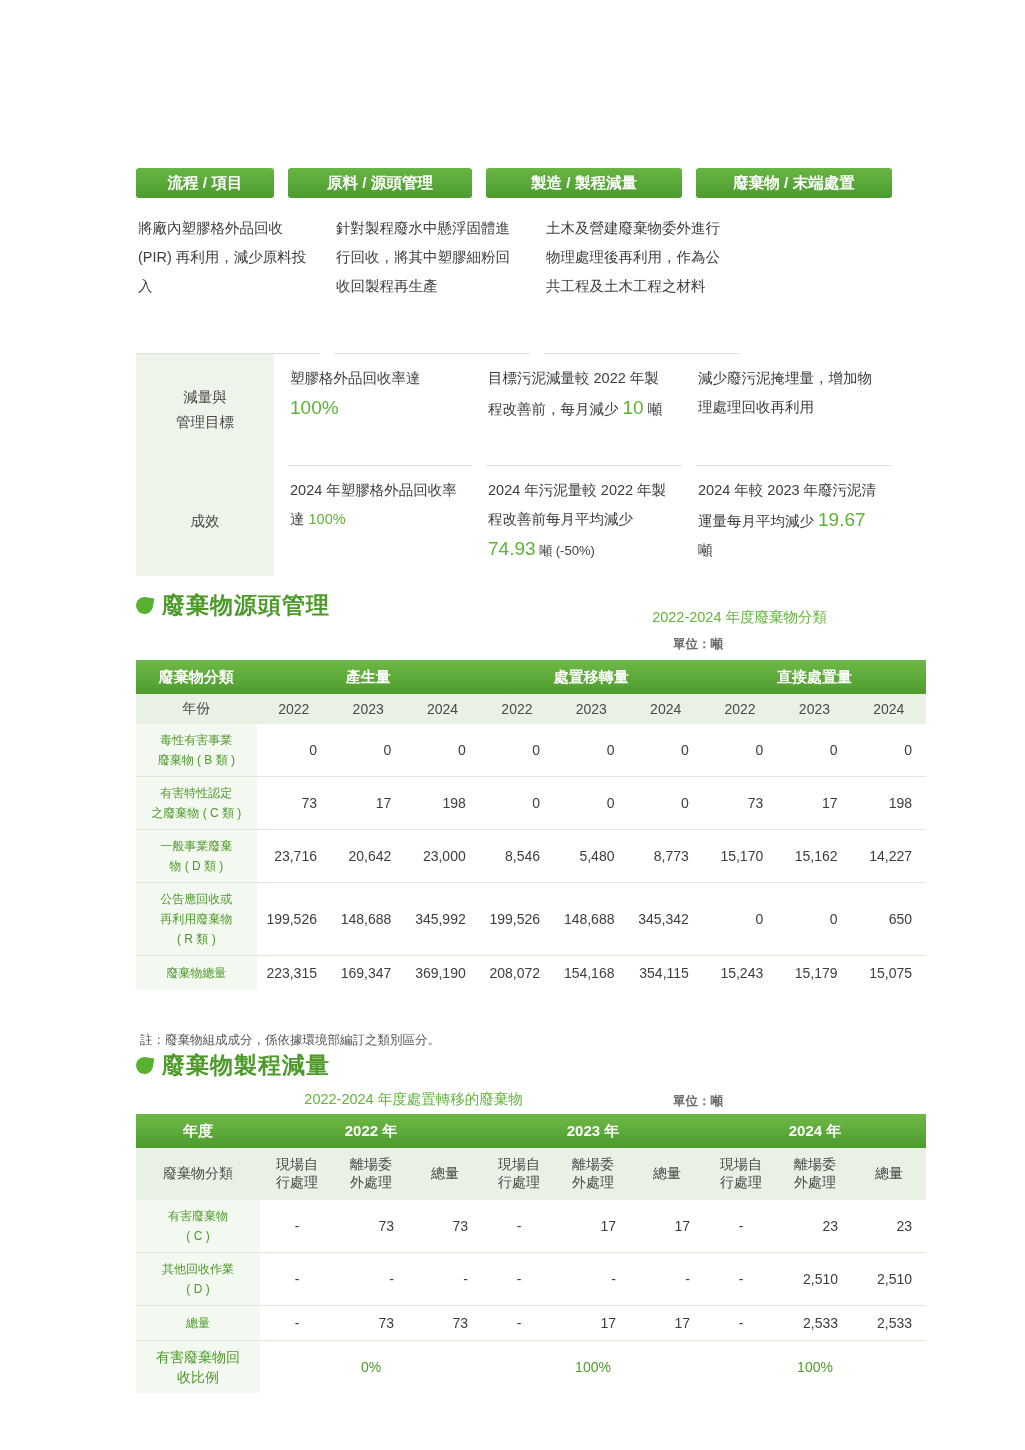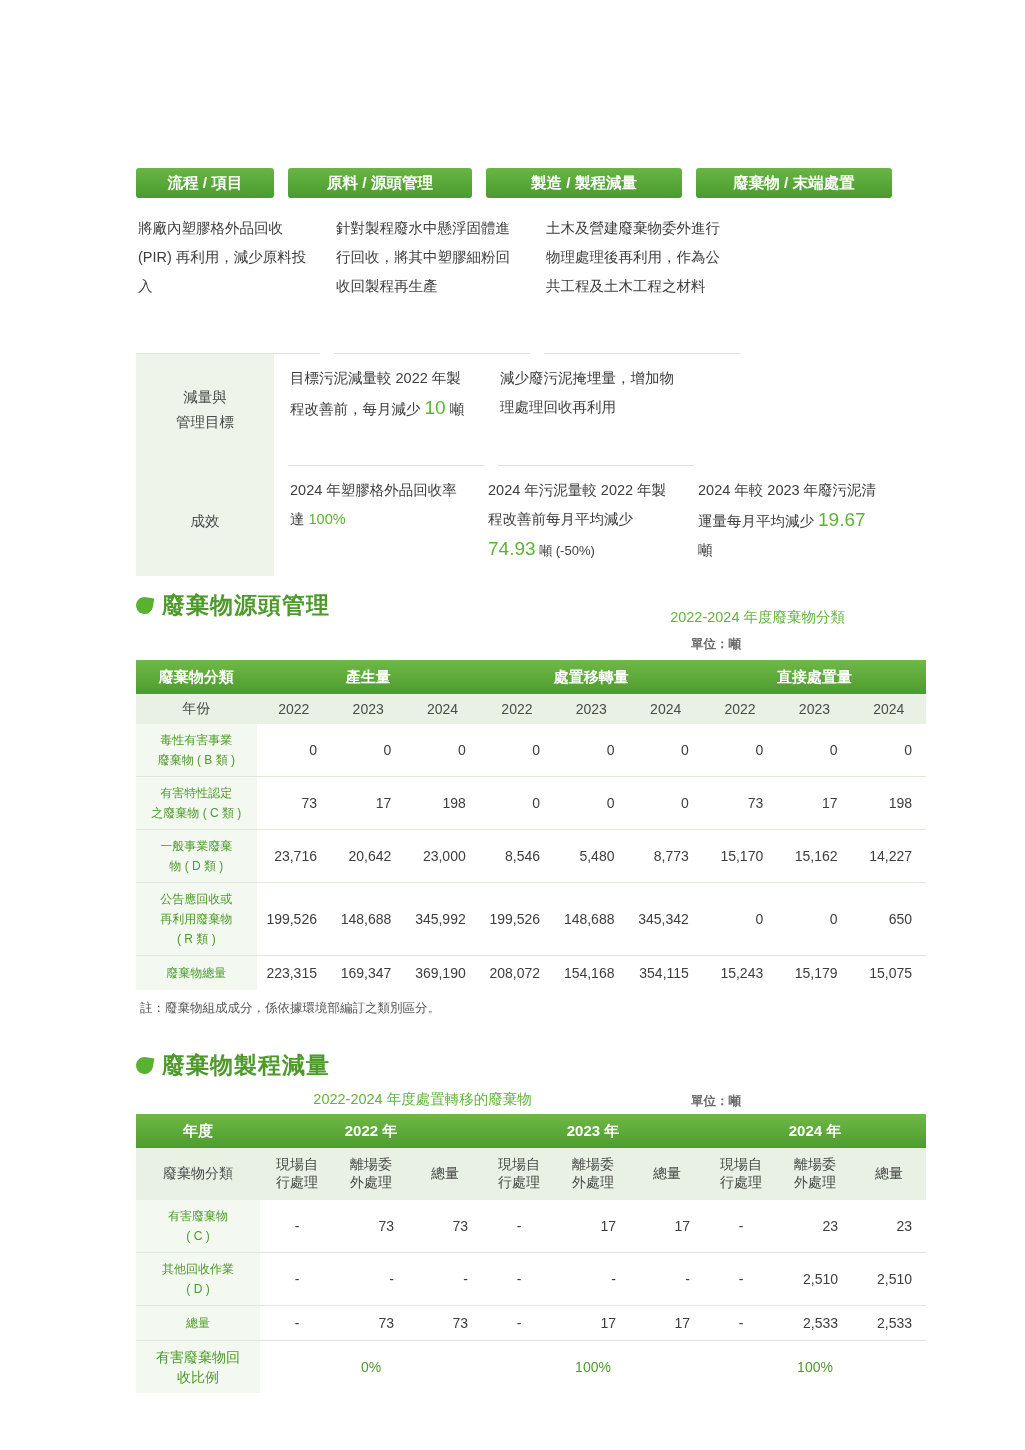--- a/index.html
+++ b/index.html
@@ -4,21 +4,21 @@
 <style>
   html,body{margin:0;padding:0;}
   body{
     width:1025px;height:1450px;
     background:#ffffff;
     font-family:"Liberation Sans","DejaVu Sans",sans-serif;
     color:#3d3d3d;
     position:relative;
     overflow:hidden;
   }
-  .page{position:absolute;left:0;top:0;width:827px;height:1450px;padding-left:18px;}
+  .page{position:absolute;left:0;top:0;width:827px;height:1450px;}
 
   
   .matrix{position:absolute;left:136px;top:168px;width:770px;}
   .matrix-row{display:flex;gap:14px;}
   .mx-head{
     height:30px;line-height:30px;text-align:center;
     color:#fff;font-size:15.5px;font-weight:bold;
     border-radius:3px;
     background:linear-gradient(180deg,#69b544 0%,#4a9b2e 100%);
   }
@@ -98,20 +98,23 @@
     <div class="mx-body" style="margin-top:6px;">
       <div class="mx-cell c1 mx-sep" style="height:150px;">將廠內塑膠格外品回收 (PIR) 再利用，減少原料投入</div>
       <div class="mx-cell c2 mx-sep" style="height:150px;">針對製程廢水中懸浮固體進行回收，將其中塑膠細粉回收回製程再生產</div>
       <div class="mx-cell c3 mx-sep" style="height:150px;">土木及營建廢棄物委外進行物理處理後再利用，作為公共工程及土木工程之材料</div>
     </div>
 
     <div class="mx-body" style="margin-top:0;">
       <div class="mx-cell label" style="height:112px;flex-direction:column;">
         <div>減量與</div>
         <div>管理目標</div>
+      </div>
+      <div class="mx-cell c1 mx-sep" style="height:112px;">
+        <span>塑膠格外品回收率達 </span><span class="green big">100%</span><span></span>
       </div>
       <div class="mx-cell c2 mx-sep" style="height:112px;">
         <span>目標污泥減量較 2022 年製程改善前，每月減少 </span><span class="green big">10</span><span> 噸</span>
       </div>
       <div class="mx-cell c3 mx-sep" style="height:112px;">
         <span>減少廢污泥掩埋量，增加物理處理回收再利用</span>
       </div>
     </div>
 
     <div class="mx-body" style="margin-top:0;">
@@ -226,21 +229,21 @@
         <td class="num">208,072</td>
         <td class="num">154,168</td>
         <td class="num">354,115</td>
         <td class="num">15,243</td>
         <td class="num">15,179</td>
         <td class="num">15,075</td>
       </tr>
     </tbody>
   </table>
 
-  <div class="note" style="left:140px;top:1000px;">註：廢棄物組成成分，係依據環境部編訂之類別區分。</div>
+  <div class="note" style="left:140px;top:1032px;">註：廢棄物組成成分，係依據環境部編訂之類別區分。</div>
 
   <div class="sec-head" style="left:136px;top:1050px;">
     <span class="leaf"></span>
     <span class="sec-title">廢棄物製程減量</span>
   </div>
   <div class="tbl-title" style="top:1090px;left:0;">2022-2024 年度處置轉移的廢棄物</div>
   <div class="unit" style="top:1093px;">單位：噸</div>
 
   <table style="left:136px;top:1114px;width:790px;">
     <thead>

